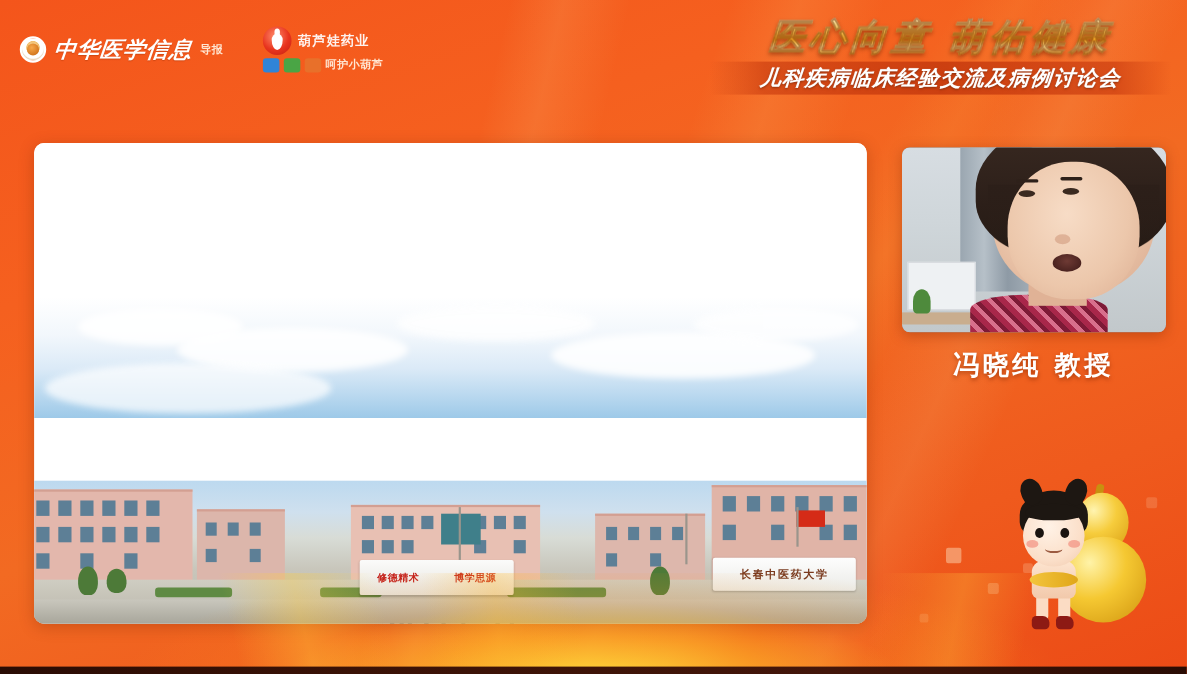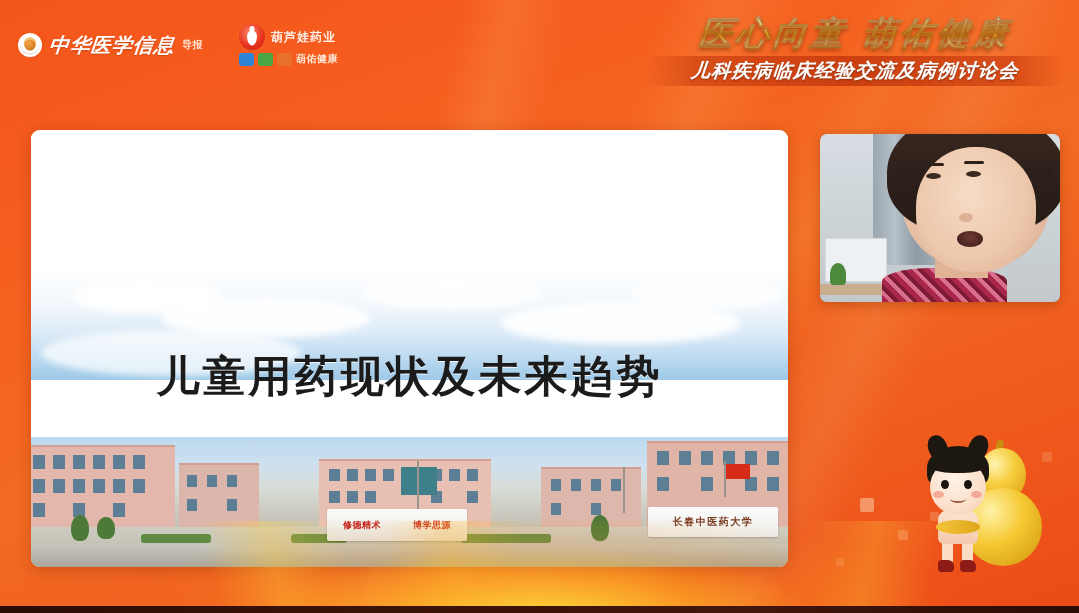--- a/index.html
+++ b/index.html
@@ -288,21 +288,21 @@
 
     <div class="logo-hulu">
       <div class="hulu-top">
         <div class="hulu-mark"></div>
         <div class="hulu-txt">葫芦娃药业</div>
       </div>
       <div class="hulu-bottom">
         <div class="chip b"></div>
         <div class="chip g"></div>
         <div class="chip o"></div>
-        <div class="hulu-txt2">葫佑健康</div>
+        <div class="hulu-txt2">呵护小葫芦</div>
       </div>
     </div>
 
   </div>
 
   <div class="banner">
     <div class="banner-main">医心向童 葫佑健康</div>
     <div class="banner-strip">
       <div class="banner-sub">儿科疾病临床经验交流及病例讨论会</div>
     </div>
@@ -312,21 +312,20 @@
 
     <div class="slide-sky">
       <div class="cloud" style="left:40px;top:150px;width:150px;height:34px;"></div>
       <div class="cloud" style="left:130px;top:168px;width:210px;height:40px;"></div>
       <div class="cloud" style="left:330px;top:148px;width:180px;height:32px;opacity:.9;"></div>
       <div class="cloud" style="left:470px;top:172px;width:240px;height:42px;"></div>
       <div class="cloud" style="left:600px;top:150px;width:150px;height:30px;opacity:.85;"></div>
       <div class="cloud" style="left:10px;top:200px;width:260px;height:46px;opacity:.8;"></div>
     </div>
 
-    <div class="slide-title">儿童用药现状及未来趋势</div>
 
     <div class="slide-sub">
       <div class="l1">长春中医药大学附属医院 儿童诊疗中心</div>
       <div class="l2">长春中医药大学附属第三临床医院儿童诊疗中心</div>
       <div class="l3">冯晓纯</div>
       <div class="l4">2023.6.21</div>
     </div>
 
     <div class="campus">
 
@@ -434,20 +433,21 @@
       <div class="brow" style="left:8px;top:16px;"></div>
       <div class="brow" style="left:48px;top:14px;"></div>
       <div class="eye" style="left:10px;top:26px;"></div>
       <div class="eye" style="left:50px;top:24px;"></div>
     </div>
     <div class="v-nose"></div>
     <div class="v-mouth"></div>
   </div>
 
   <div class="speaker">
+    <div class="sp-name">冯晓纯 教授</div>
   </div>
 
   <div class="mascot">
     <div class="gourd">
       <div class="stem"></div>
       <div class="top"></div>
       <div class="bot"></div>
     </div>
     <div class="boy">
       <div class="leg l"></div>

